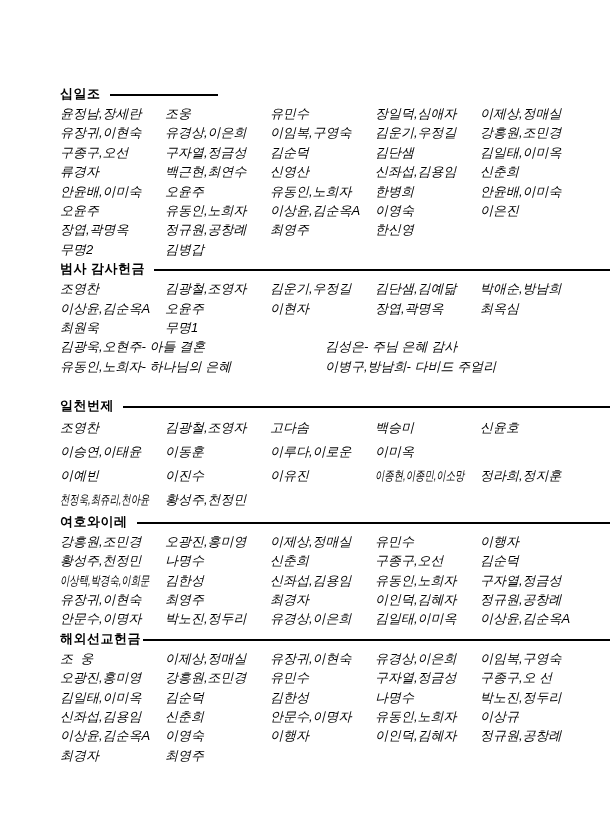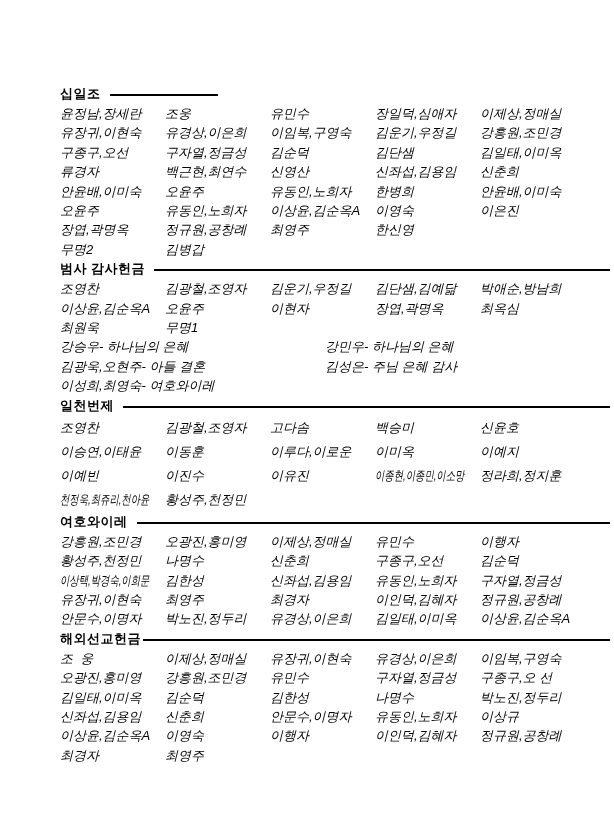--- a/index.html
+++ b/index.html
@@ -157,29 +157,28 @@
             <span class="cell"><span class="txt">무명1</span></span>
             <span class="cell"><span class="txt"></span></span>
             <span class="cell"><span class="txt"></span></span>
             <span class="cell"><span class="txt"></span></span>
           </div>
         </div>
       </section>
       <section class="section grid2">
         <div class="rows">
           <div class="row">
-            <span class="cell"><span class="txt">강승우- 하나님의 은혜</span></span>
-            <span class="cell"><span class="txt">강민우- 하나님의 은혜</span></span>
-          </div>
-          <div class="row">
             <span class="cell"><span class="txt">김광욱,오현주- 아들 결혼</span></span>
             <span class="cell"><span class="txt">김성은- 주님 은혜 감사</span></span>
           </div>
           <div class="row">
-            <span class="cell"><span class="txt">이성희,최영숙- 여호와이레</span></span>
+            <span class="cell"><span class="txt">유동인,노희자- 하나님의 은혜</span></span>
+            <span class="cell"><span class="txt">이병구,방남희- 다비드 주얼리</span></span>
+          </div>
+          <div class="row">
             <span class="cell"><span class="txt"></span></span>
           </div>
         </div>
       </section>
       <section class="section grid5 spacing-wide">
         <div class="section-header">
           <span class="section-title">일천번제</span>
           <span class="rule full"></span>
         </div>
         <div class="rows">
@@ -188,21 +187,20 @@
             <span class="cell"><span class="txt">김광철,조영자</span></span>
             <span class="cell"><span class="txt">고다솜</span></span>
             <span class="cell"><span class="txt">백승미</span></span>
             <span class="cell"><span class="txt">신윤호</span></span>
           </div>
           <div class="row">
             <span class="cell"><span class="txt">이승연,이태윤</span></span>
             <span class="cell"><span class="txt">이동훈</span></span>
             <span class="cell"><span class="txt">이루다,이로운</span></span>
             <span class="cell"><span class="txt">이미옥</span></span>
-            <span class="cell"><span class="txt">이예지</span></span>
           </div>
           <div class="row">
             <span class="cell"><span class="txt">이예빈</span></span>
             <span class="cell"><span class="txt">이진수</span></span>
             <span class="cell"><span class="txt">이유진</span></span>
             <span class="cell"><span class="txt condensed">이종현,이종민,이소망</span></span>
             <span class="cell"><span class="txt">정라희,정지훈</span></span>
           </div>
           <div class="row">
             <span class="cell"><span class="txt condensed">천정욱,최쥬리,천아윤</span></span>

